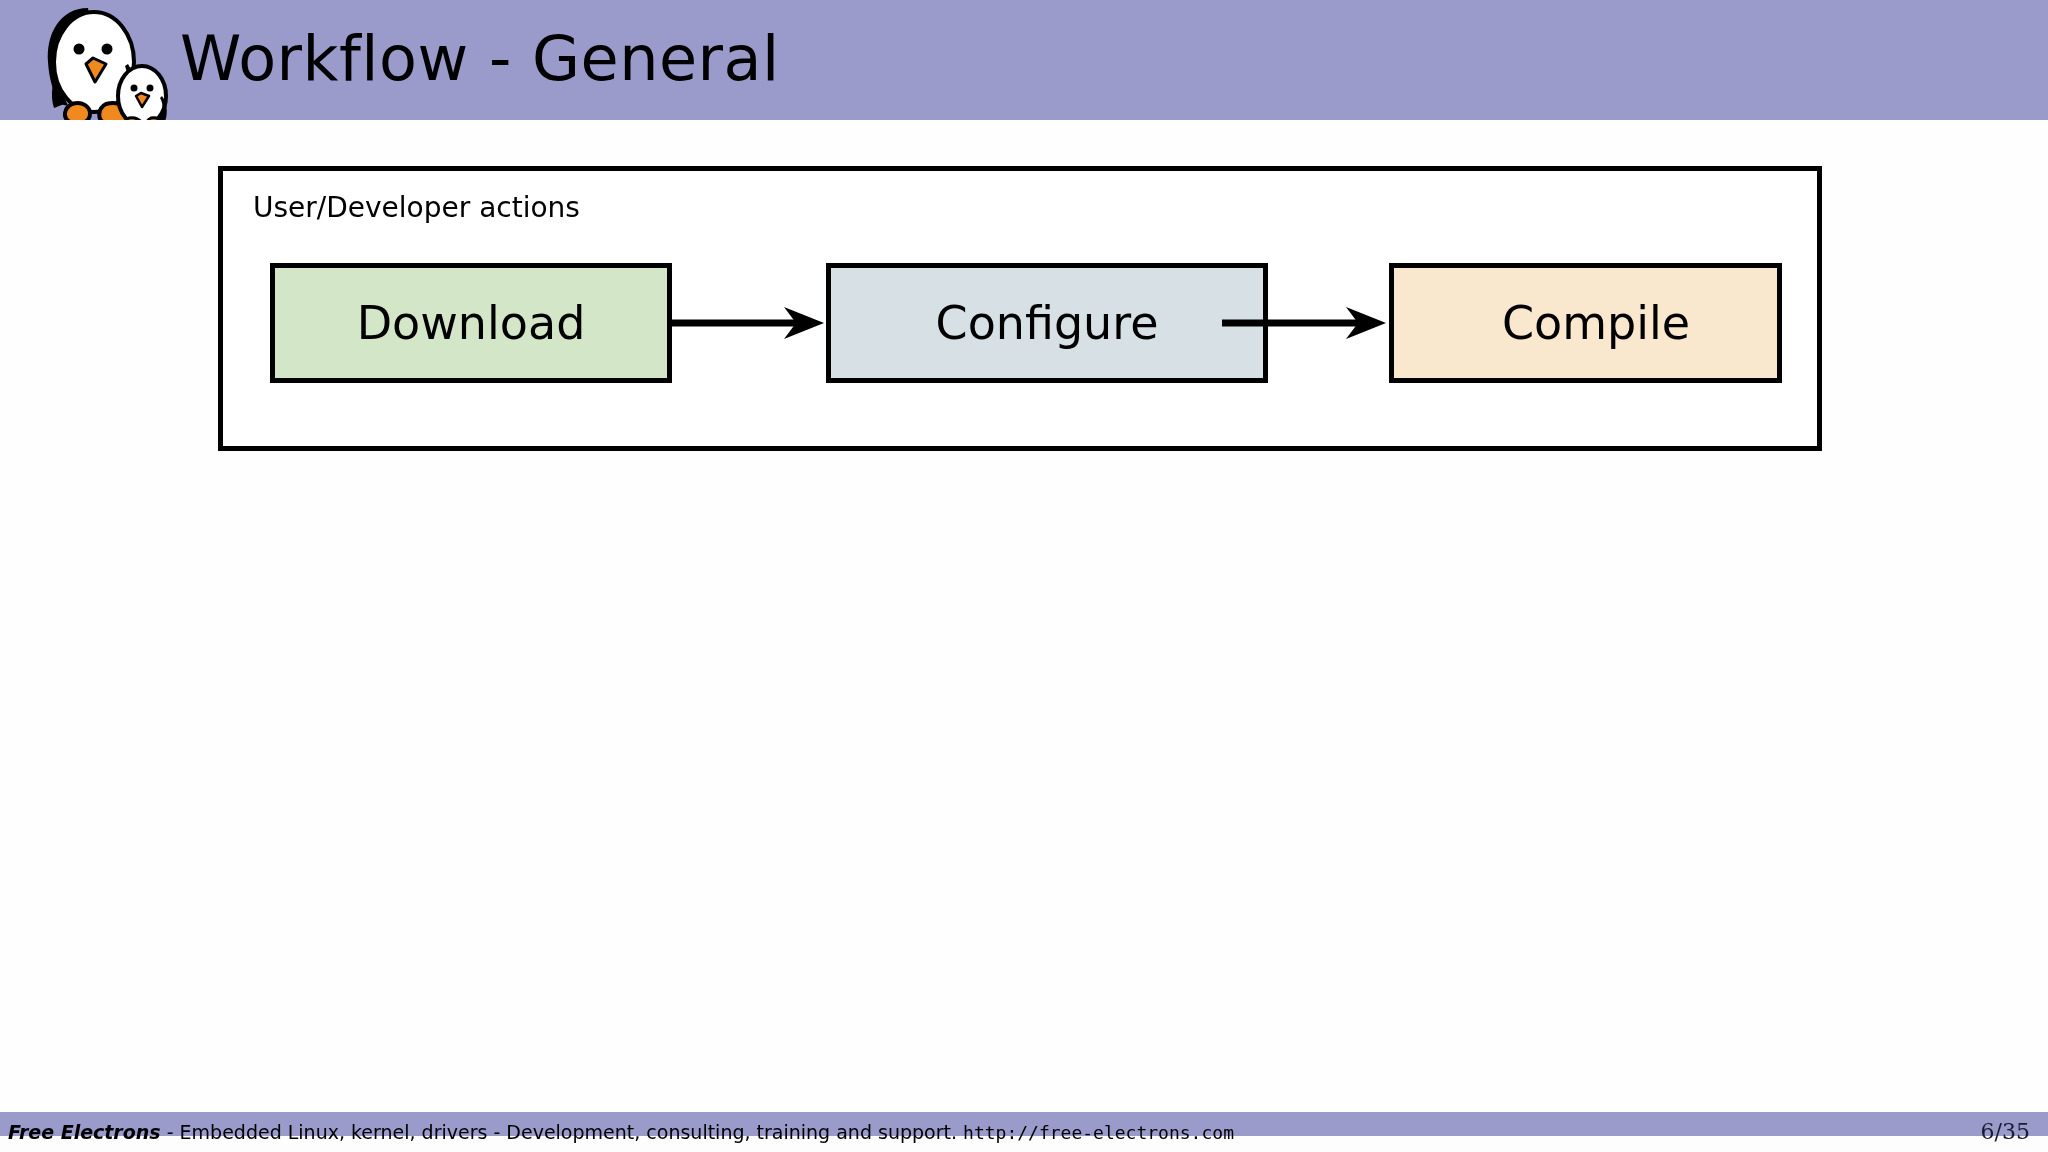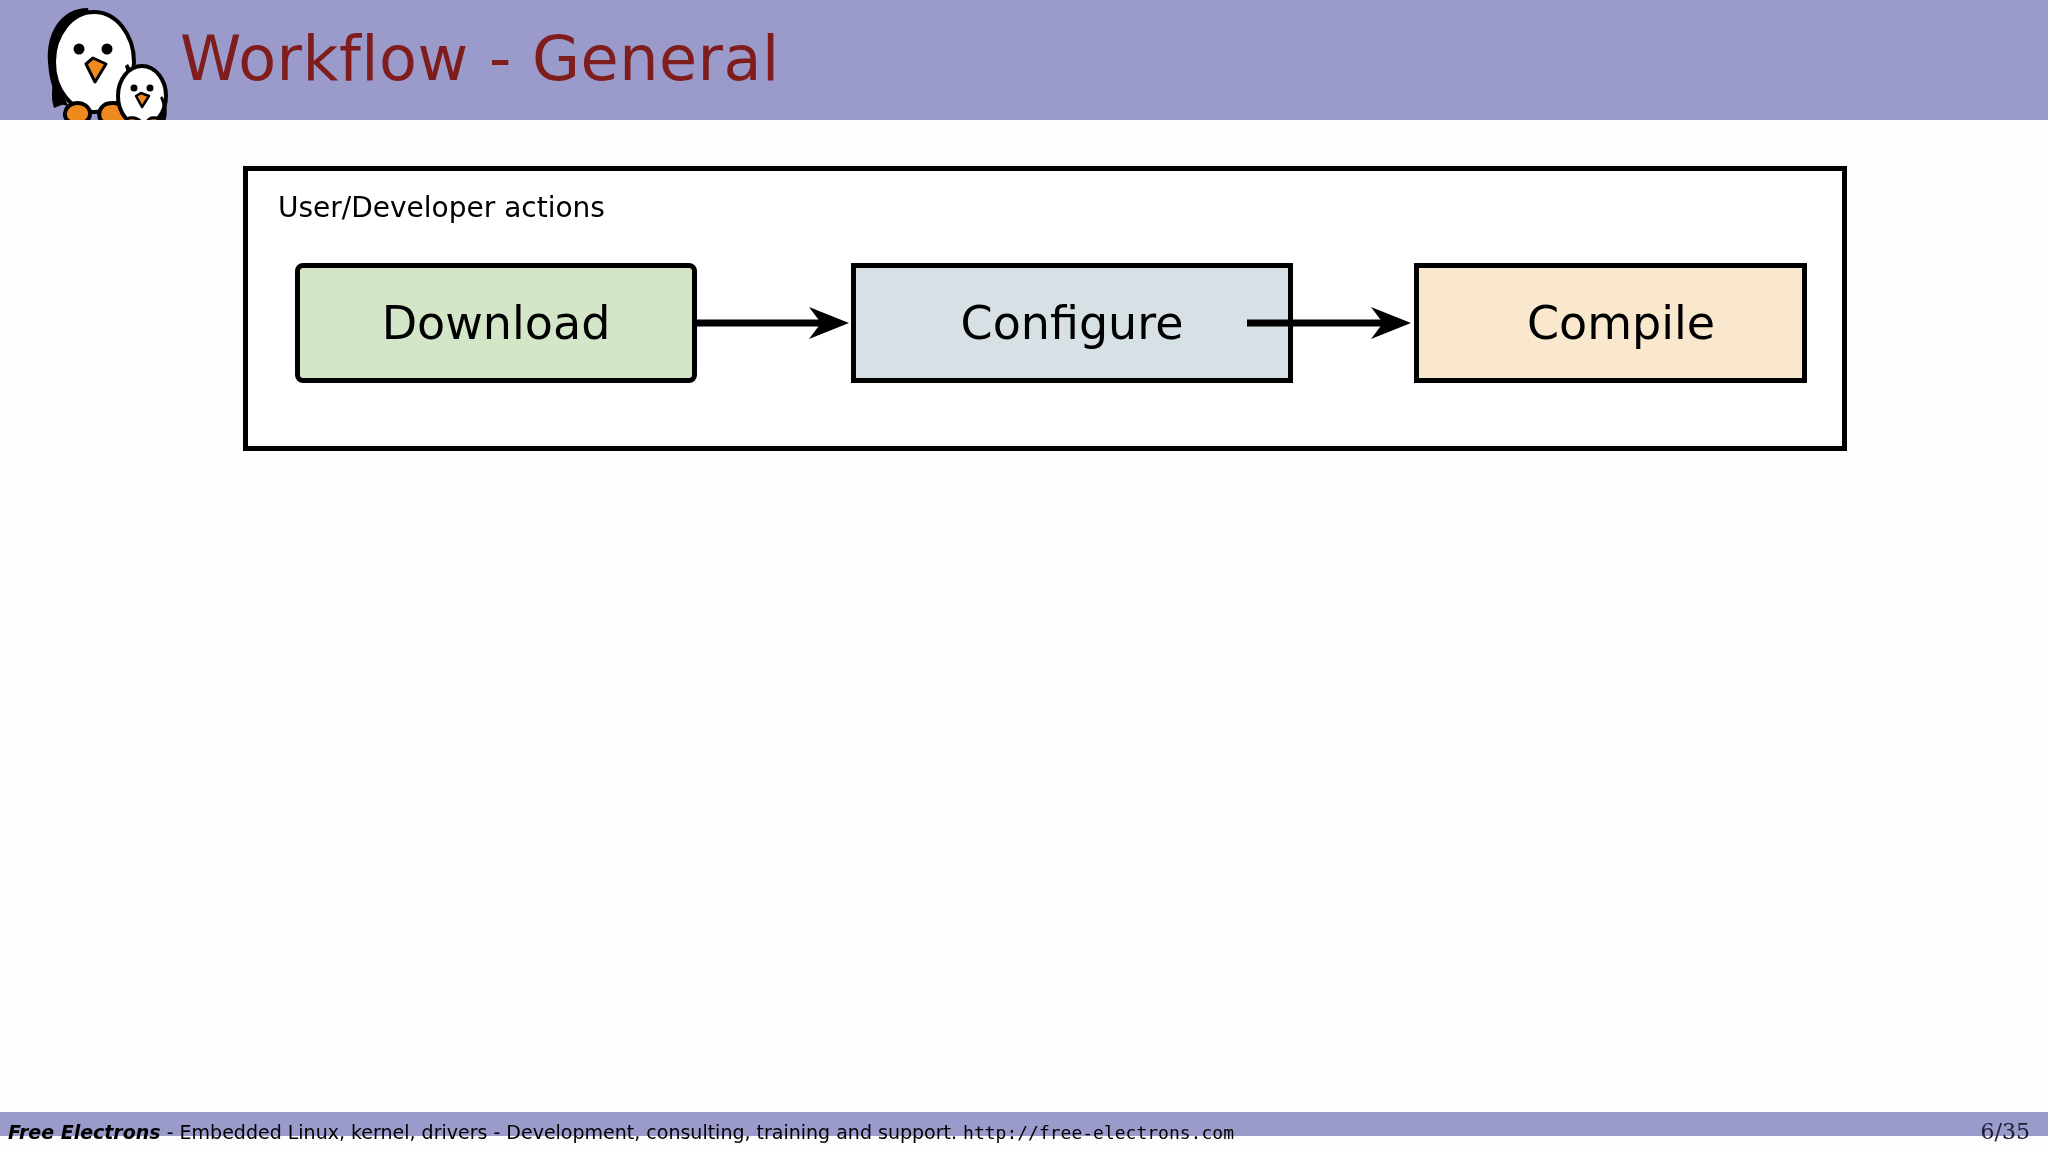--- a/index.html
+++ b/index.html
@@ -30,21 +30,21 @@
     top: 4px;
     width: 140px;
     height: 128px;
   }
   #page-title {
     position: absolute;
     left: 180px;
     top: 14px;
     font-size: 62px;
     line-height: 90px;
-    color: #7f1d1d;
+    color: #000000;
     letter-spacing: 0.5px;
     white-space: nowrap;
     font-weight: 400;
   }
 
   
   #diagram-area {
     position: absolute;
     left: 0;
     top: 120px;
@@ -54,21 +54,20 @@
   }
   #actions-group {
     position: absolute;
     left: 218px;
     top: 46px;
     width: 1604px;
     height: 285px;
     border: 5px solid #000000;
     box-sizing: border-box;
     background: #ffffff;
-    margin-left: 25px;
   }
   #actions-group-label {
     position: absolute;
     left: 30px;
     top: 20px;
     font-size: 28px;
     color: #000000;
     white-space: nowrap;
   }
 
@@ -81,21 +80,20 @@
     display: flex;
     align-items: center;
     justify-content: center;
     font-size: 46px;
     color: #000000;
   }
   #box-download {
     left: 47px;
     width: 402px;
     background: #d4e6c8;
-    border-radius: 8px;
   }
   #box-configure {
     left: 603px;
     width: 442px;
     background: #d6e0e5;
   }
   #box-compile {
     left: 1166px;
     width: 393px;
     background: #fae8ce;

